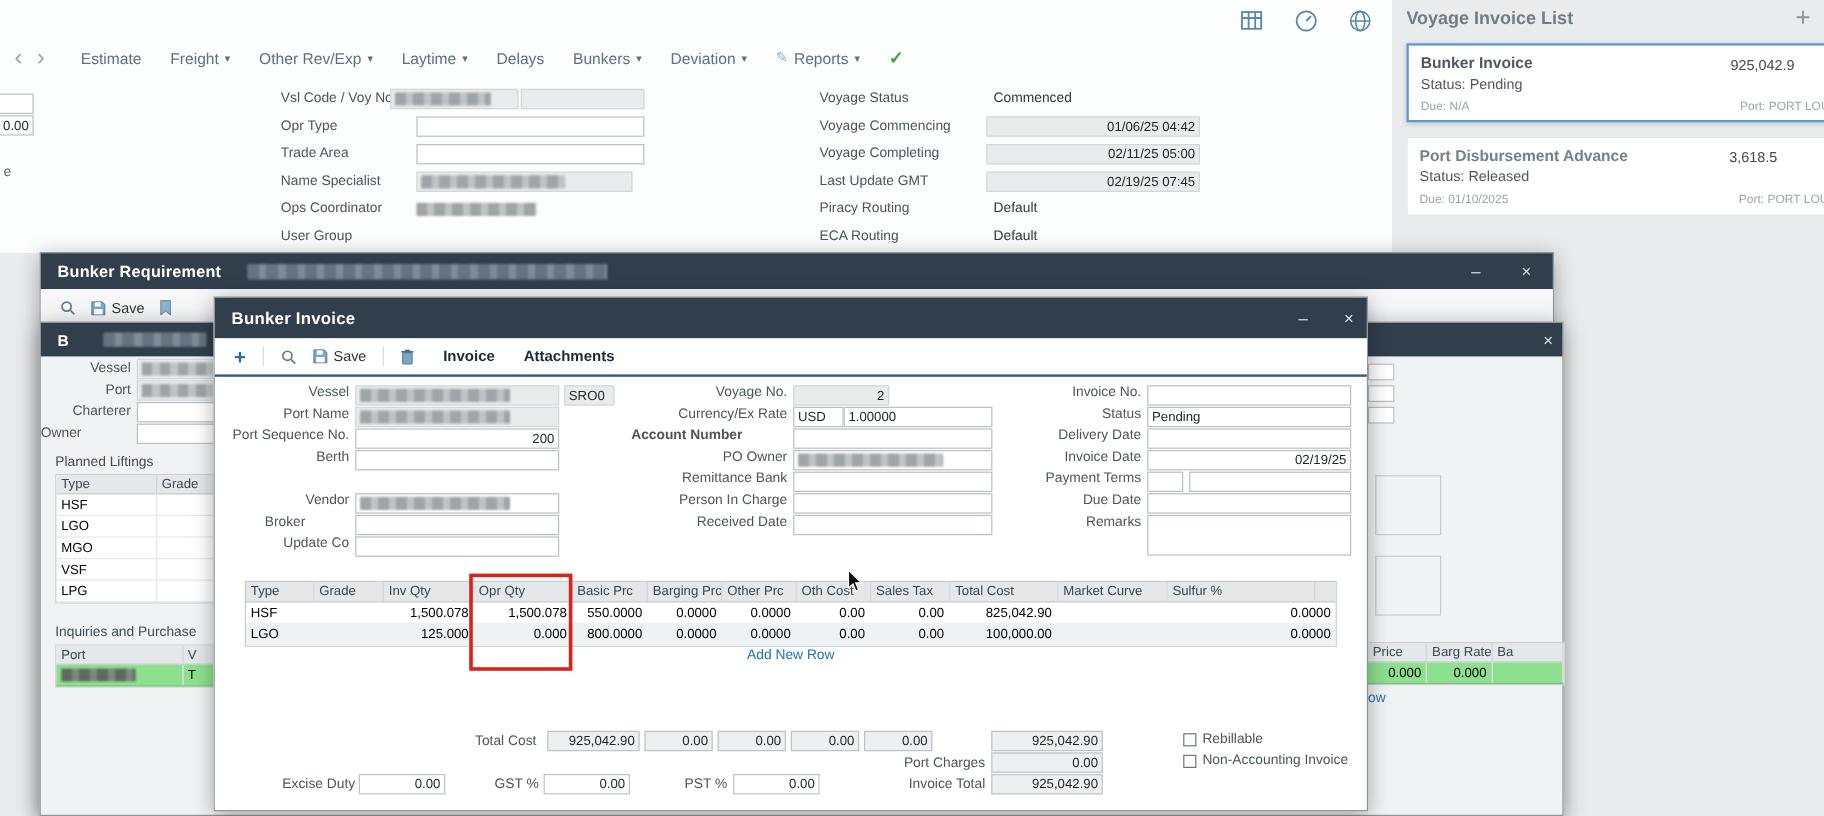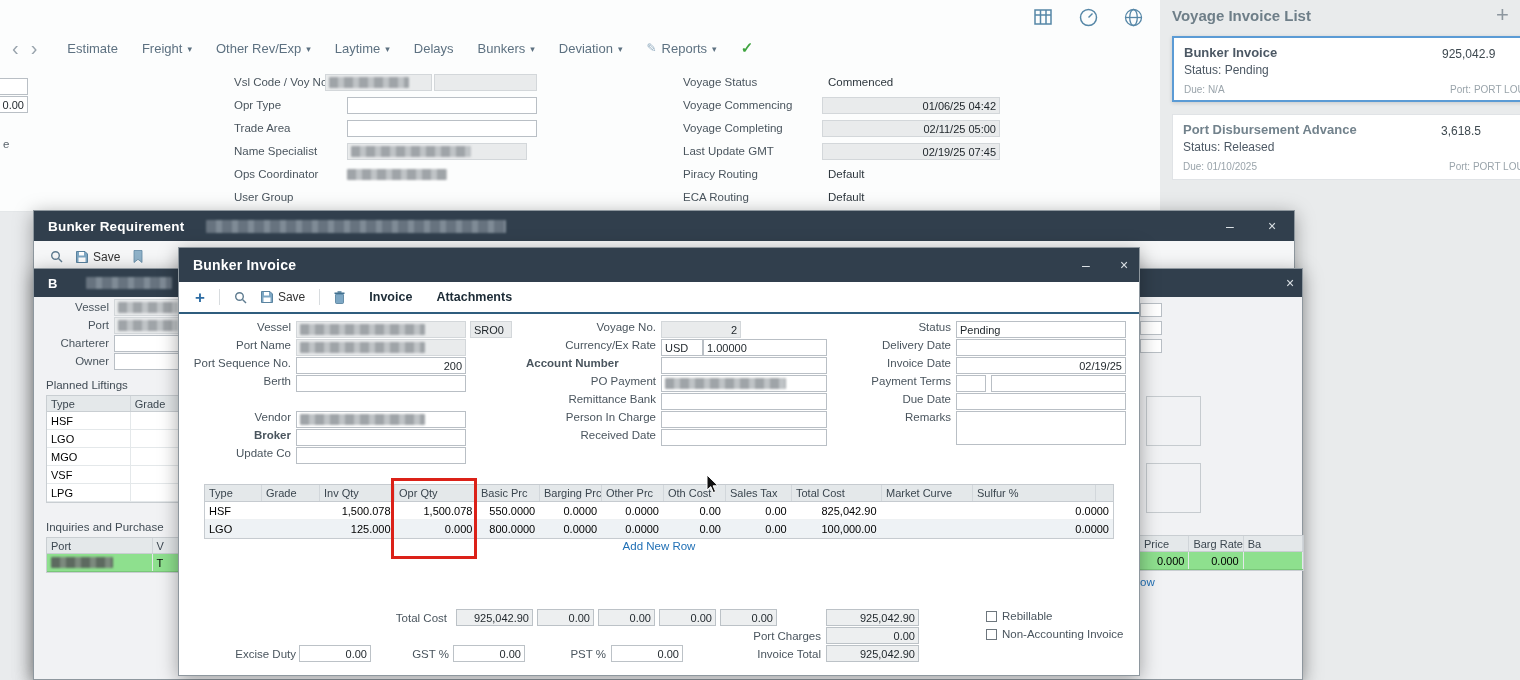--- a/index.html
+++ b/index.html
@@ -252,21 +252,21 @@
         <div class="lb" style="position: absolute; left: 0px; top: 32px; width: 75px; text-align: right;">Vessel</div>
         <div class="fld ro" style="position: absolute; left: 80px; top: 30px; width: 72px;">
           <span class="redact" style="width: 60px;"></span>
         </div>
         <div class="lb" style="position: absolute; left: 0px; top: 50px; width: 75px; text-align: right;">Port</div>
         <div class="fld ro" style="position: absolute; left: 80px; top: 48px; width: 72px;">
           <span class="redact" style="width: 60px;"></span>
         </div>
         <div class="lb" style="position: absolute; left: 0px; top: 68px; width: 75px; text-align: right;">Charterer</div>
         <div class="fld" style="position: absolute; left: 80px; top: 66px; width: 72px;"></div>
-        <div class="lb" style="position: absolute; left: 0px; top: 86px; width: 75px; text-align: right;">Owner</div>
+        <div class="lb" style="position: absolute; left: 0px; top: 86px; width: 75px; text-align: left;">Owner</div>
         <div class="fld" style="position: absolute; left: 80px; top: 84px; width: 72px;"></div>
         <div class="sec-title" style="left: 12px; top: 110px;">Planned Liftings</div>
         <div class="mini-tbl" style="left: 12px; top: 126px; width: 134px;">
           <div class="mtr mth">
             <div class="mtd" style="width: 85px;">Type</div>
             <div class="mtd" style="width: 49px;">Grade</div>
           </div>
           <div class="mtr">
             <div class="mtd" style="width: 85px;">HSF</div>
             <div class="mtd" style="width: 49px;"></div>
@@ -381,21 +381,21 @@
             <div class="lb" style="width: 107px; text-align: right;">Berth</div>
             <div class="fld" style="width: 170px;"></div>
           </div>
           <div class="irow" style="margin-top: 18px;">
             <div class="lb" style="width: 107px; text-align: right;">Vendor</div>
             <div class="fld" style="width: 170px;">
               <span class="redact" style="width: 125px;"></span>
             </div>
           </div>
           <div class="irow">
-            <div class="lb" style="width: 107px; text-align: right; font-weight: bold;">Broker</div>
+            <div class="lb" style="width: 107px; text-align: center;">Broker</div>
             <div class="fld" style="width: 170px;"></div>
           </div>
           <div class="irow">
             <div class="lb" style="width: 107px; text-align: right;">Update Co</div>
             <div class="fld" style="width: 170px;"></div>
           </div>
         </div>
         <div class="icol" style="left: 347px; top: 73px;">
           <div class="irow">
             <div class="lb" style="width: 130px; text-align: right;">Voyage No.</div>
@@ -404,39 +404,43 @@
           <div class="irow">
             <div class="lb" style="width: 130px; text-align: right;">Currency/Ex Rate</div>
             <div class="fld" style="width: 42px;">USD</div>
             <div class="fld" style="width: 124px;">1.00000</div>
           </div>
           <div class="irow">
             <div class="lb" style="width: 130px;  font-weight: bold;">Account Number</div>
             <div class="fld" style="width: 166px;"></div>
           </div>
           <div class="irow">
-            <div class="lb" style="width: 130px; text-align: right;">PO Payment</div>
+            <div class="lb" style="width: 130px; text-align: right;">PO Owner</div>
             <div class="fld" style="width: 166px;">
               <span class="redact" style="width: 121px;"></span>
             </div>
           </div>
           <div class="irow">
             <div class="lb" style="width: 130px; text-align: right;">Remittance Bank</div>
             <div class="fld" style="width: 166px;"></div>
           </div>
           <div class="irow">
             <div class="lb" style="width: 130px; text-align: right;">Person In Charge</div>
             <div class="fld" style="width: 166px;"></div>
           </div>
           <div class="irow">
             <div class="lb" style="width: 130px; text-align: right;">Received Date</div>
             <div class="fld" style="width: 166px;"></div>
           </div>
         </div>
         <div class="icol" style="left: 655px; top: 73px;">
+          <div class="irow">
+            <div class="lb" style="width: 117px; text-align: right;">Invoice No.</div>
+            <div class="fld" style="width: 170px;"></div>
+          </div>
           <div class="irow">
             <div class="lb" style="width: 117px; text-align: right;">Status</div>
             <div class="fld" style="width: 170px;">Pending</div>
           </div>
           <div class="irow">
             <div class="lb" style="width: 117px; text-align: right;">Delivery Date</div>
             <div class="fld" style="width: 170px;"></div>
           </div>
           <div class="irow">
             <div class="lb" style="width: 117px; text-align: right;">Invoice Date</div>

